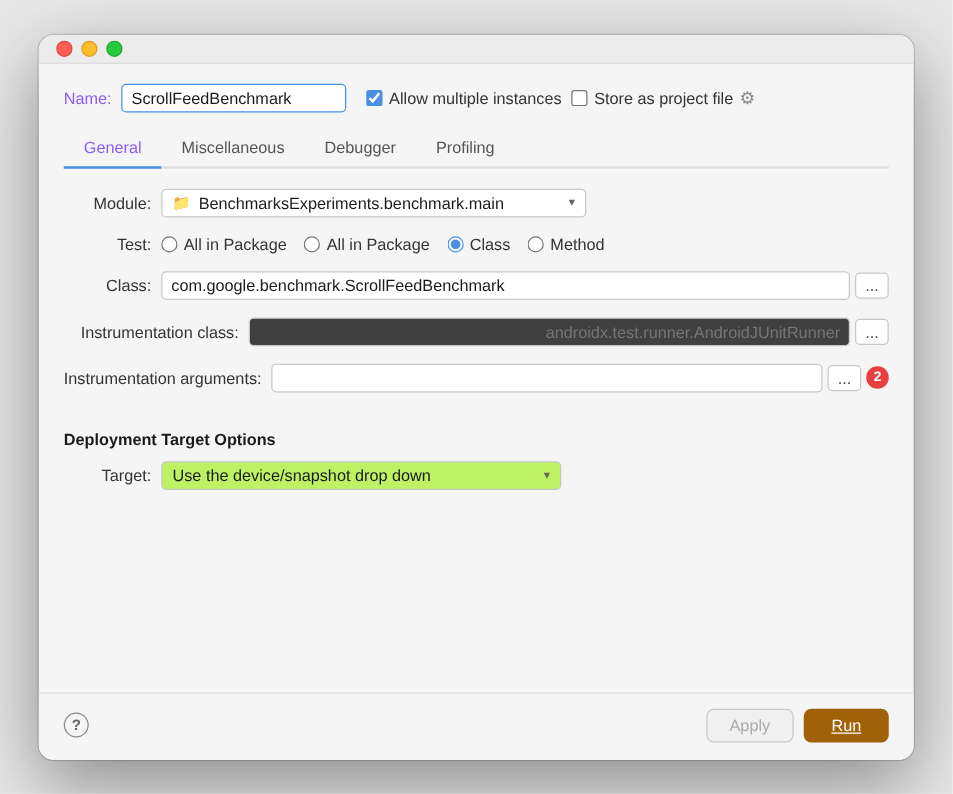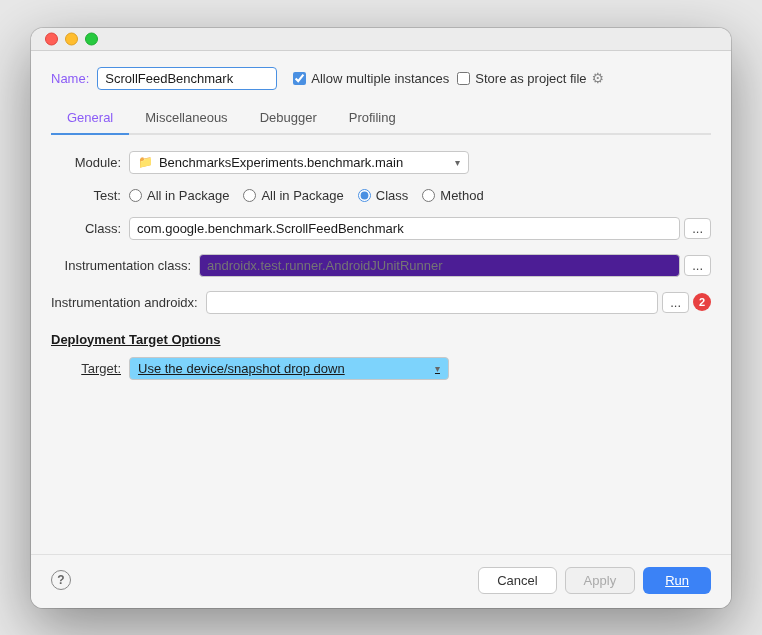--- a/index.html
+++ b/index.html
@@ -248,21 +248,22 @@
       border-radius: 4px;
       padding: 3px 7px;
       font-size: 13px;
       background: white;
       color: #1a1a1a;
       outline: none;
     }
 
     .text-input.placeholder-only {
       color: #aaa;
-      background: #4c1d95;
+      background: #404040;
+      text-align: right;
     }
 
     .ellipsis-btn {
       border: 1px solid #c8c8c8;
       border-radius: 4px;
       background: white;
       padding: 2px 7px;
       font-size: 13px;
       cursor: pointer;
       color: #444;
@@ -288,21 +289,21 @@
       font-weight: 600;
       color: #1a1a1a;
       margin-bottom: 4px;
     }
 
     .target-select {
       display: flex;
       align-items: center;
       border: 1px solid #c8c8c8;
       border-radius: 4px;
-      background: #7dd3fc;
+      background: #bef264;
       padding: 3px 8px;
       font-size: 13px;
       color: #1a1a1a;
       cursor: pointer;
       gap: 6px;
       flex: 1;
       max-width: 320px;
     }
 
     .target-text {
@@ -358,32 +359,31 @@
       background: #f0f0f0;
       padding: 5px 18px;
       font-size: 13px;
       color: #aaa;
       cursor: default;
     }
 
     .btn-run {
       border: none;
       border-radius: 6px;
-      background: #3b82f6;
+      background: #a16207;
       padding: 5px 22px;
       font-size: 13px;
       color: white;
       cursor: pointer;
       font-weight: 500;
       text-decoration: underline;
     }
 
     .deployment-section {
-      margin-top: 4px;
-      text-decoration: underline;
+      margin-top: 16px;
     }
 
     .inset-row {
       display: flex;
       align-items: center;
       gap: 8px;
       margin-top: 10px;
     }
 
     .inset-label {
@@ -482,21 +482,21 @@
 
       <div class="form-row">
         <span class="form-label">Instrumentation class:</span>
         <div class="text-input-with-btn">
           <input class="text-input placeholder-only" type="text" placeholder="androidx.test.runner.AndroidJUnitRunner" style="">
           <button class="ellipsis-btn">...</button>
         </div>
       </div>
 
       <div class="form-row">
-        <span class="form-label">Instrumentation androidx:</span>
+        <span class="form-label">Instrumentation arguments:</span>
         <div class="text-input-with-btn">
           <input class="text-input" type="text" value="" style="">
           <button class="ellipsis-btn">...</button>
           <div class="badge">2</div>
         </div>
       </div>
 
       <div class="deployment-section">
         <div class="section-header">Deployment Target Options</div>
         <div class="inset-row">
@@ -508,18 +508,17 @@
         </div>
       </div>
 
       <div class="spacer"></div>
     </div>
   </div>
 
   <div class="bottom-bar">
     <button class="help-btn">?</button>
     <div class="btn-group">
-      <button class="btn-cancel">Cancel</button>
       <button class="btn-apply">Apply</button>
       <button class="btn-run">Run</button>
     </div>
   </div>
 </div>
 
 </body></html>

